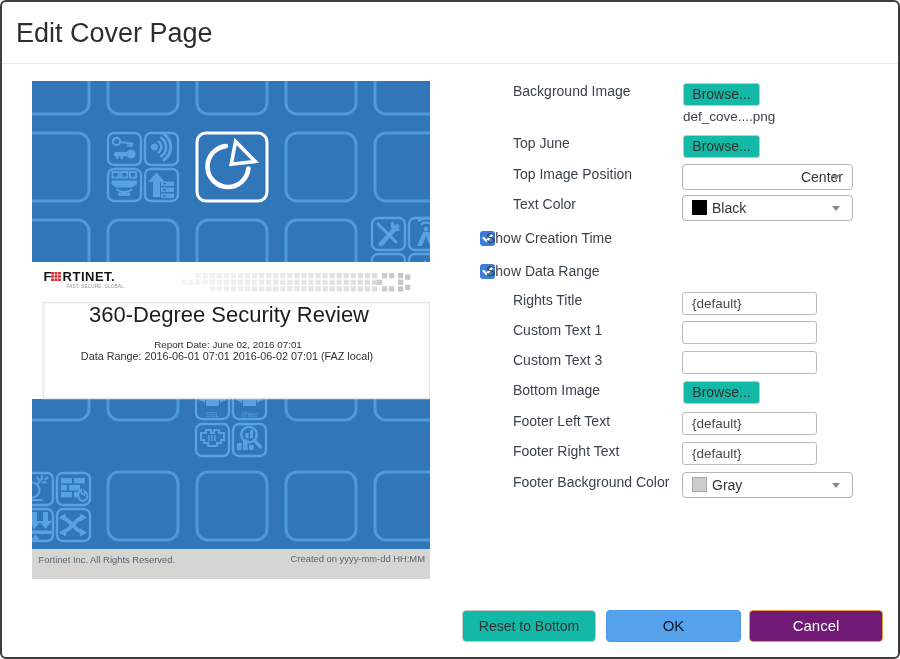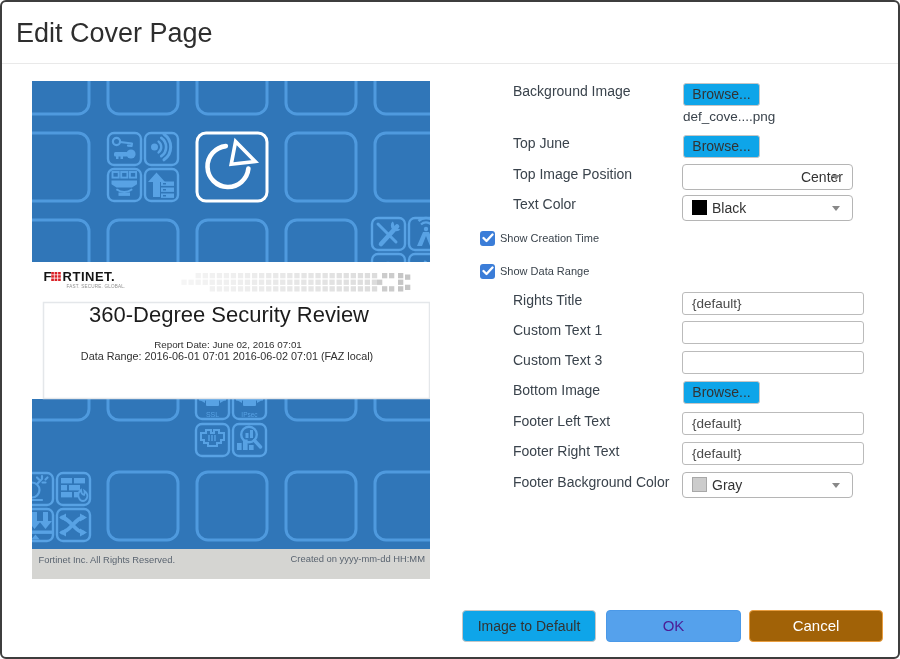--- a/index.html
+++ b/index.html
@@ -1,26 +1,26 @@
 <!DOCTYPE html>
 <html><head><meta charset="utf-8"><style>
 * { margin:0; padding:0; box-sizing:border-box; }
 html,body { width:900px; height:659px; background:#fff; font-family:"Liberation Sans", sans-serif; }
 .abs { position:absolute; }
 .frame { position:absolute; left:0; top:0; width:900px; height:659px; border:2px solid #3d3d3d; border-radius:6px; pointer-events:none; z-index:50; }
 .hdr { position:absolute; left:16px; top:18px; font-size:27px; color:#2e2e2e; }
 .sep { position:absolute; left:2px; top:63px; width:896px; height:1px; background:#e9e9e9; }
 .lbl { position:absolute; left:481px; font-size:14px; color:#3a434c; height:18px; line-height:18px; white-space:nowrap;margin-left:32px; }
-.btn { position:absolute; background:#0ea5e9; border:1px solid #c6c6c6; border-radius:3px; font-size:14px; color:#333; text-align:center; }
-.inp { position:absolute; left:682px; width:182px; height:23px; border:1px solid #bbb; border-radius:3px; background:#fff; font-size:13.5px; color:#4a4a4a; line-height:21px; padding:0 9px; white-space:nowrap; }
+.btn { position:absolute; background:#14b8a6; border:1px solid #c6c6c6; border-radius:3px; font-size:14px; color:#333; text-align:center; }
+.inp { position:absolute; left:682px; width:135px; height:23px; border:1px solid #bbb; border-radius:3px; background:#fff; font-size:13.5px; color:#4a4a4a; line-height:21px; padding:0 9px; white-space:nowrap; }
 .sel { position:absolute; left:682px; width:171px; height:26px; border:1px solid #b5b5b5; border-radius:4px; background:#fff; font-size:14px; color:#333; line-height:24px; padding:0 9px; }
 .sel .arr { position:absolute; right:12px; top:10px; width:0; height:0; border-left:4.5px solid transparent; border-right:4.5px solid transparent; border-top:5.5px solid #888; }
 .cb { position:absolute; left:480px; width:15px; height:15px; background:#3b7dd8; border-radius:3px; }
 .cb svg { position:absolute; left:1.5px; top:2px; }
-.cblbl { position:absolute; left:500px; font-size:11px; color:#3a434c; height:18px; line-height:18px;text-align:right; }
+.cblbl { position:absolute; left:486px; font-size:14px; color:#3a434c; height:18px; line-height:18px;text-align:right; }
 .sw { display:inline-block; width:15px; height:15px; vertical-align:-2px; margin-right:5px; }
 </style></head><body>
 <div class="frame"></div>
 <div class="hdr">Edit Cover Page</div>
 <div class="sep"></div>
 <div class="abs" style="left:32px; top:81px; width:398px; height:498px;">
     <svg width="398" height="498" viewBox="0 0 398 498" xmlns="http://www.w3.org/2000/svg" style="display:block">
 <rect x="0" y="0" width="398" height="498" fill="#3076b8"></rect>
 <defs>
 <rect id="bt" width="70" height="68" rx="11" fill="none" stroke="#4f9ade" stroke-width="3"></rect>
@@ -317,14 +317,14 @@
 <div class="btn" style="left:683px; top:135px; width:77px; height:23px; line-height:21px;">Browse...</div>
 <div class="sel" style="top:164px;text-align:right;">Center<span class="arr"></span></div>
 <div class="sel" style="top:195px;"><span class="sw" style="background:#000;"></span>Black<span class="arr"></span></div>
 <div class="inp" style="top:292px;">{default}</div>
 <div class="inp" style="top:321px;"></div>
 <div class="inp" style="top:351px;"></div>
 <div class="btn" style="left:683px; top:381px; width:77px; height:23px; line-height:21px;">Browse...</div>
 <div class="inp" style="top:412px;">{default}</div>
 <div class="inp" style="top:442px;">{default}</div>
 <div class="sel" style="top:472px;"><span class="sw" style="background:#ccc; border:1px solid #a8a8a8;"></span>Gray<span class="arr"></span></div>
-<div class="btn" style="left:462px; top:610px; width:134px; height:32px; line-height:30px; border-radius:4px;">Image to Default</div>
-<div class="btn" style="left:606px; top:610px; width:135px; height:32px; line-height:30px; border-radius:4px; background:#55a1ec; border-color:#4b99e8; color:#4c1d95; font-size:15px;">OK</div>
-<div class="btn" style="left:749px; top:610px; width:134px; height:32px; line-height:30px; border-radius:4px; background:#a16207; border-color:#e99e40; color:#fff; font-size:15px;">Cancel</div>
+<div class="btn" style="left:462px; top:610px; width:134px; height:32px; line-height:30px; border-radius:4px;">Reset to Bottom</div>
+<div class="btn" style="left:606px; top:610px; width:135px; height:32px; line-height:30px; border-radius:4px; background:#55a1ec; border-color:#4b99e8; color:#0f172a; font-size:15px;">OK</div>
+<div class="btn" style="left:749px; top:610px; width:134px; height:32px; line-height:30px; border-radius:4px; background:#701a75; border-color:#e99e40; color:#fff; font-size:15px;">Cancel</div>
 </body></html>

